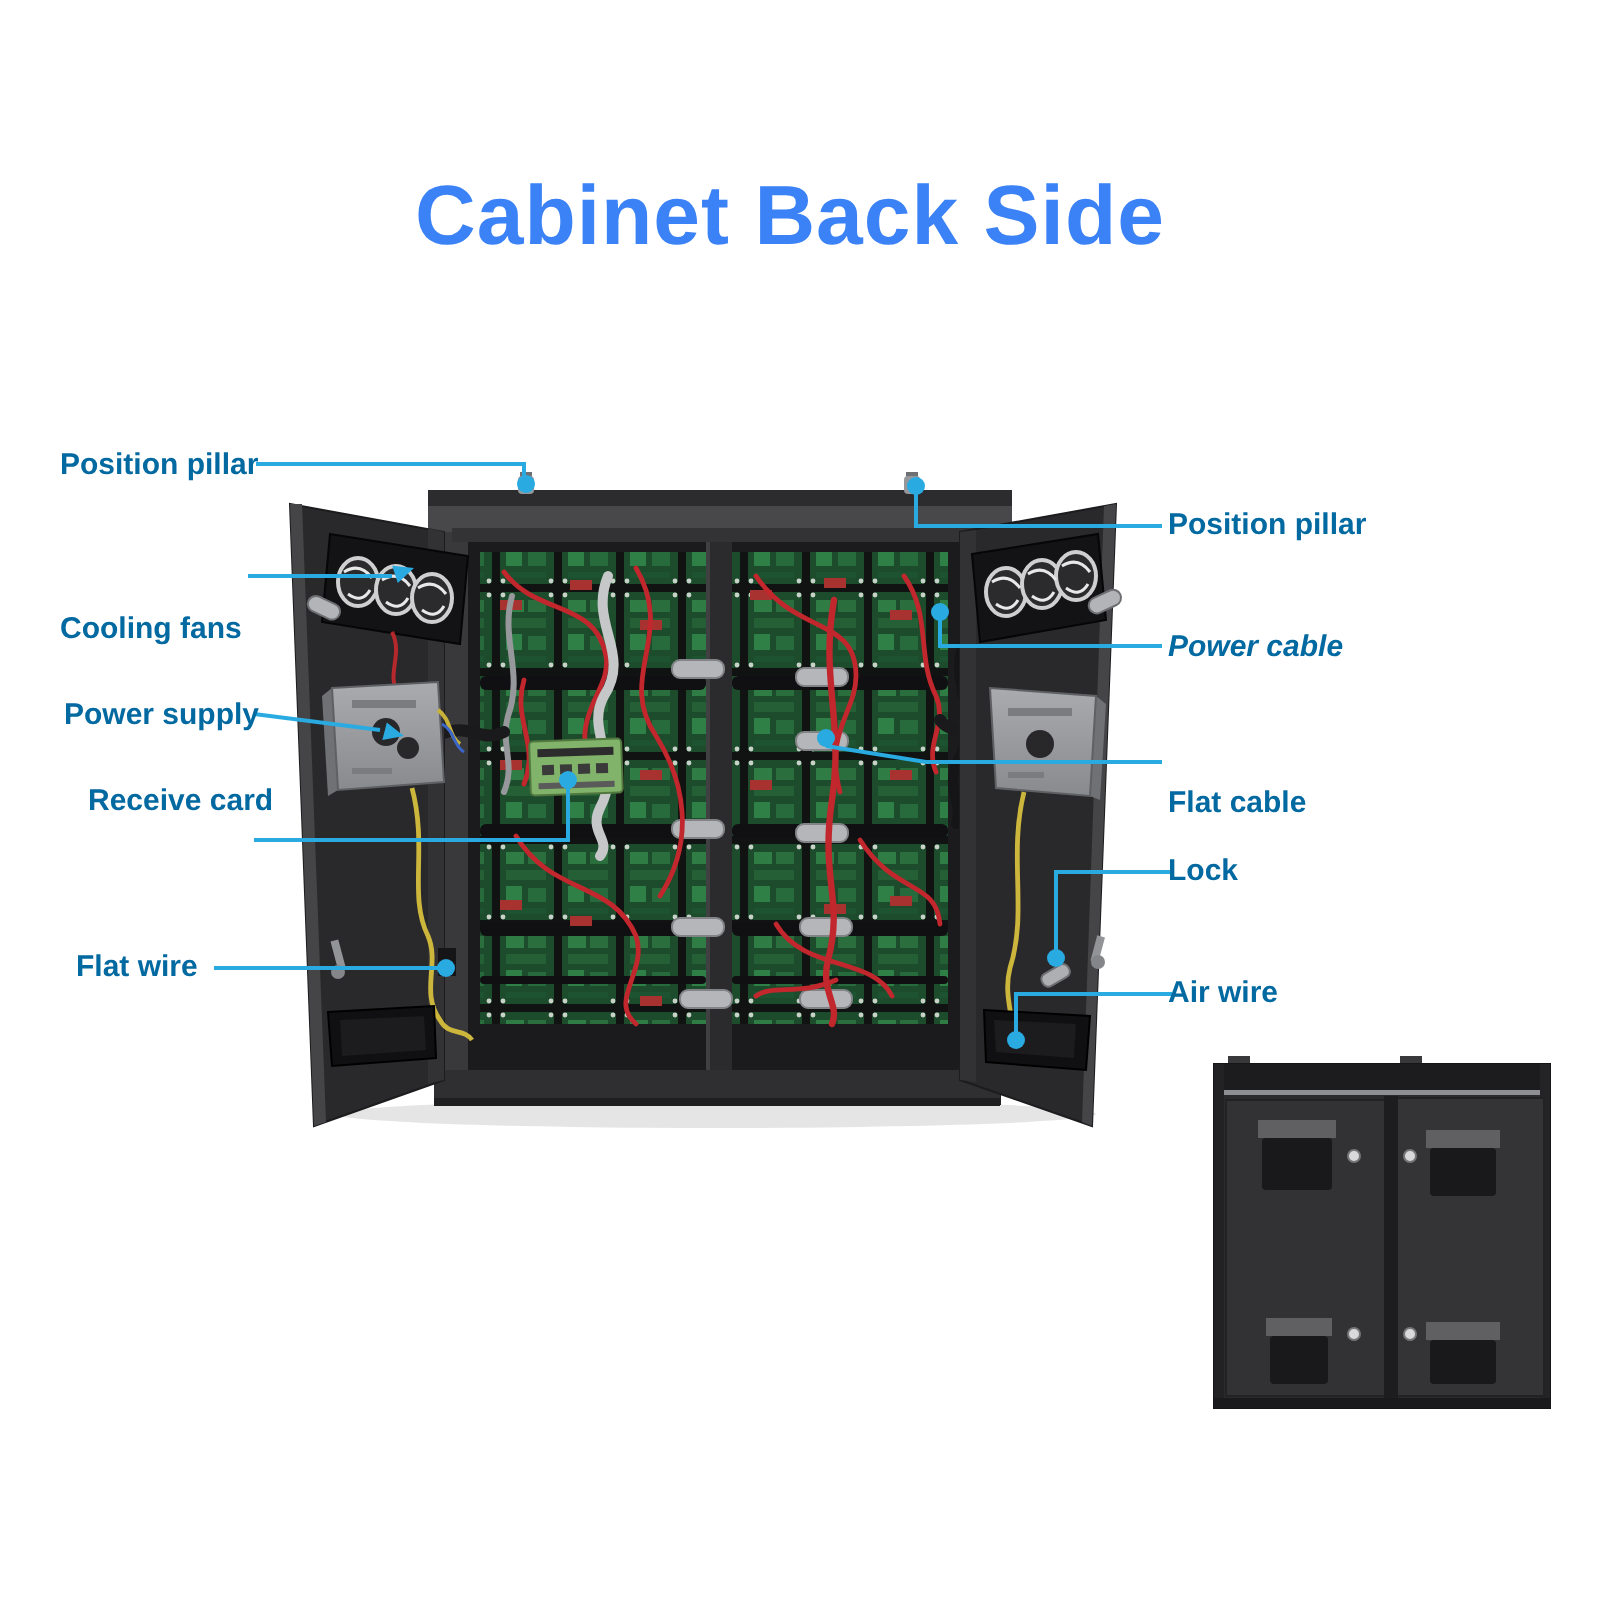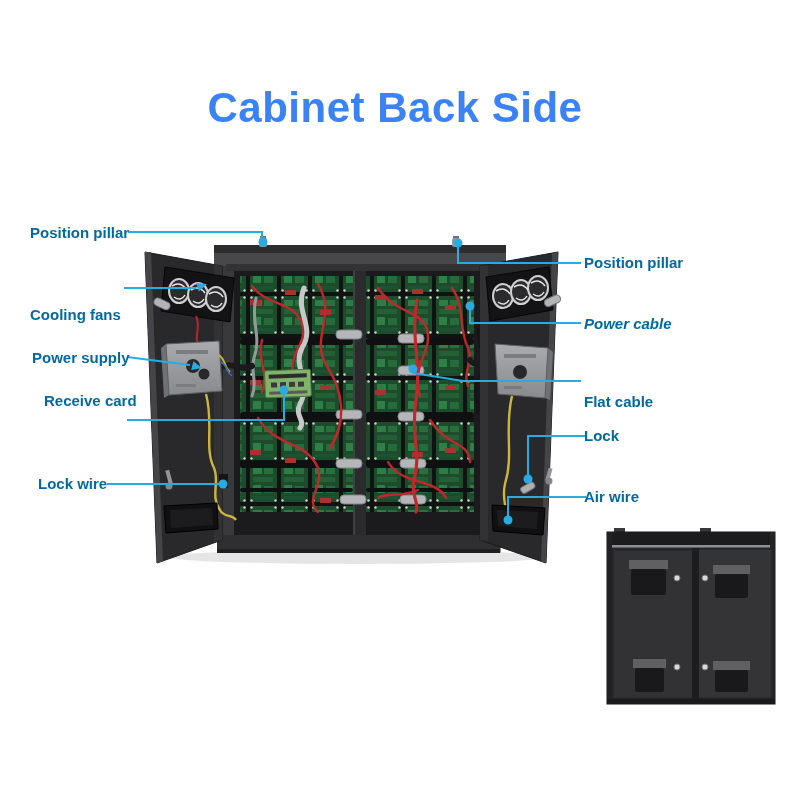--- a/index.html
+++ b/index.html
@@ -311,20 +311,20 @@
       <circle cx="413" cy="369" r="4.5"></circle>
       <circle cx="528" cy="479" r="4.5"></circle>
       <circle cx="508" cy="520" r="4.5"></circle>
     </g>
   </svg>
 
   <div class="lbl lbl-pp-l">Position pillar</div>
   <div class="lbl lbl-cf">Cooling fans</div>
   <div class="lbl lbl-ps">Power supply</div>
   <div class="lbl lbl-rc">Receive card</div>
-  <div class="lbl lbl-ew">Lock wire</div>
+  <div class="lbl lbl-ew">Flat wire</div>
   <div class="lbl lbl-pp-r">Position pillar</div>
   <div class="lbl lbl-pc">Power cable</div>
   <div class="lbl lbl-fc">Flat cable</div>
   <div class="lbl lbl-lk">Lock</div>
   <div class="lbl lbl-ah">Air wire</div>
 
 </div>
 
 </body></html>

